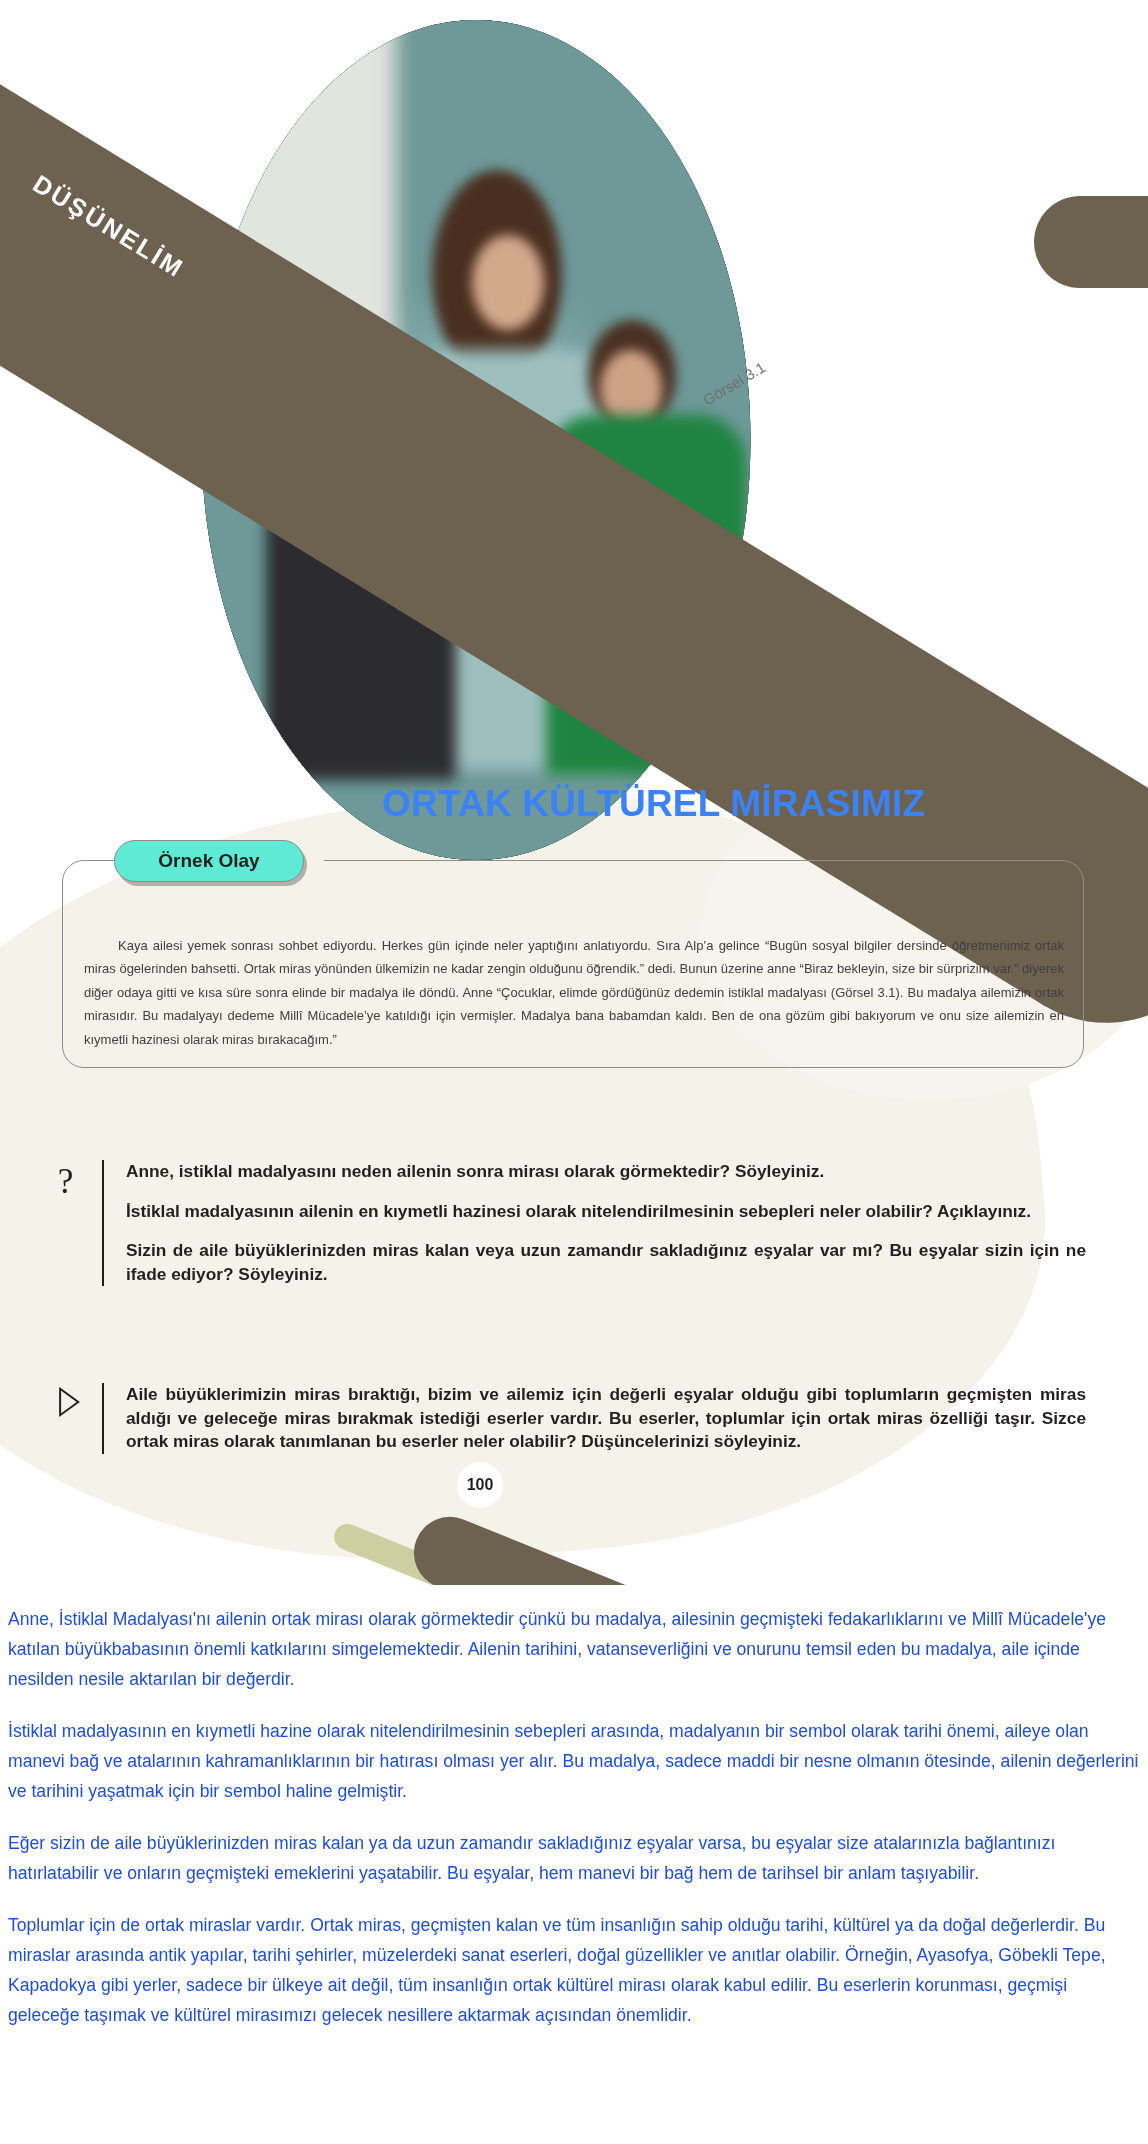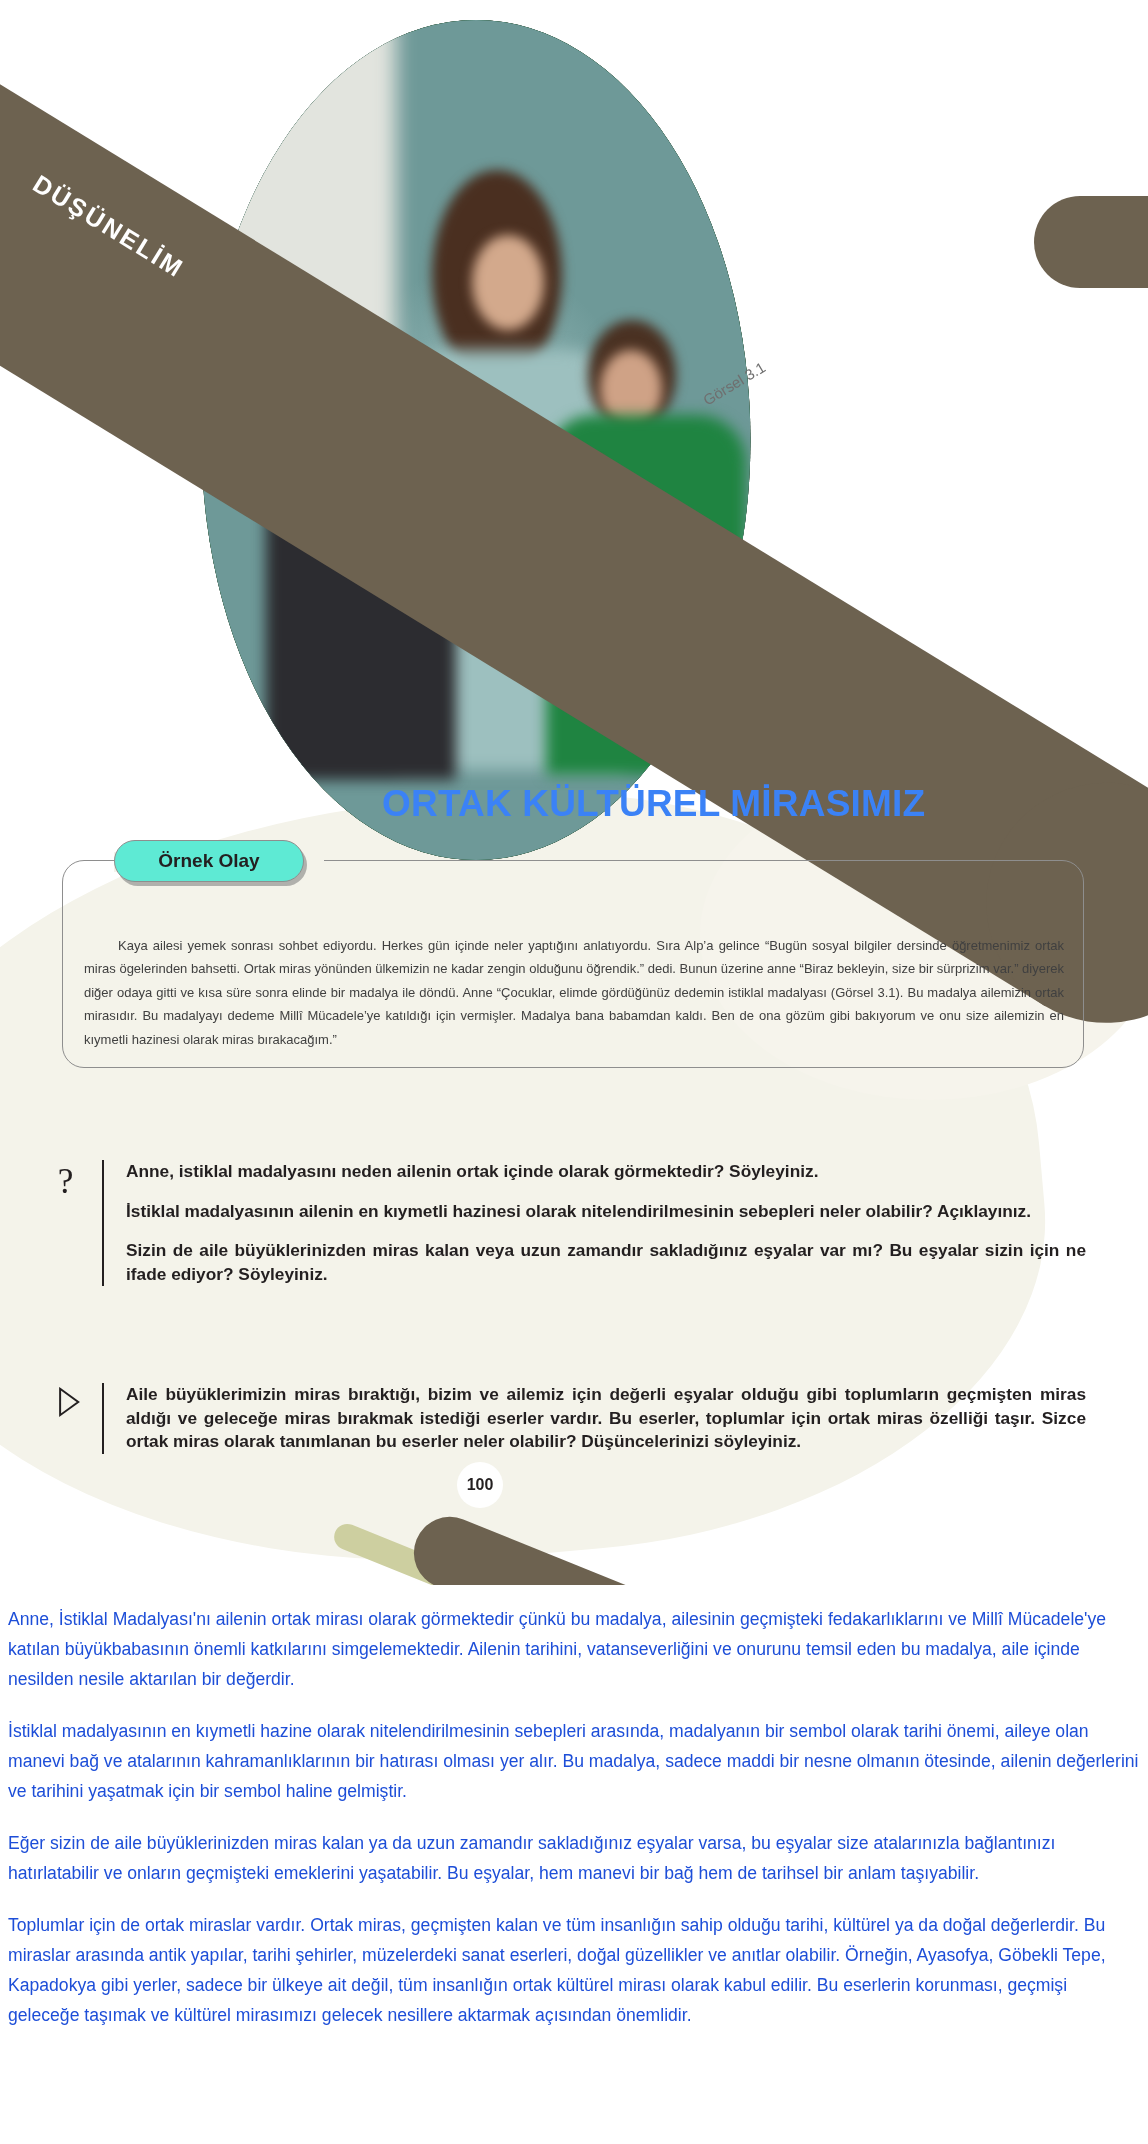--- a/index.html
+++ b/index.html
@@ -373,21 +373,21 @@
   </div>
 
   <div class="qgroup" id="qgroup-1">
     <div class="q-marker">
       <svg viewBox="0 0 34 46" width="30" height="42" aria-hidden="true">
         <text x="2" y="34" font-family="Liberation Serif, serif" font-size="40" fill="#231f20">?</text>
       </svg>
     </div>
     <div class="q-bar"></div>
     <div class="q-items">
-      <p class="q-item">Anne, istiklal madalyasını neden ailenin ortak içinde olarak görmektedir? Söyleyiniz.</p>
+      <p class="q-item">Anne, istiklal madalyasını neden ailenin sonra mirası olarak görmektedir? Söyleyiniz.</p>
       <p class="q-item">İstiklal madalyasının ailenin en kıymetli hazinesi olarak nitelendirilmesinin sebepleri neler olabilir? Açıklayınız.</p>
       <p class="q-item">Sizin de aile büyüklerinizden miras kalan veya uzun zamandır sakladığınız eşyalar var mı? Bu eşyalar sizin için ne ifade ediyor? Söyleyiniz.</p>
     </div>
   </div>
 
   <div class="qgroup" id="qgroup-2">
     <div class="q-marker">
       <svg viewBox="0 0 34 40" width="28" height="34" aria-hidden="true">
         <path d="M5 4 L27 20 L5 36 Z" fill="none" stroke="#231f20" stroke-width="2.4"></path>
       </svg>

